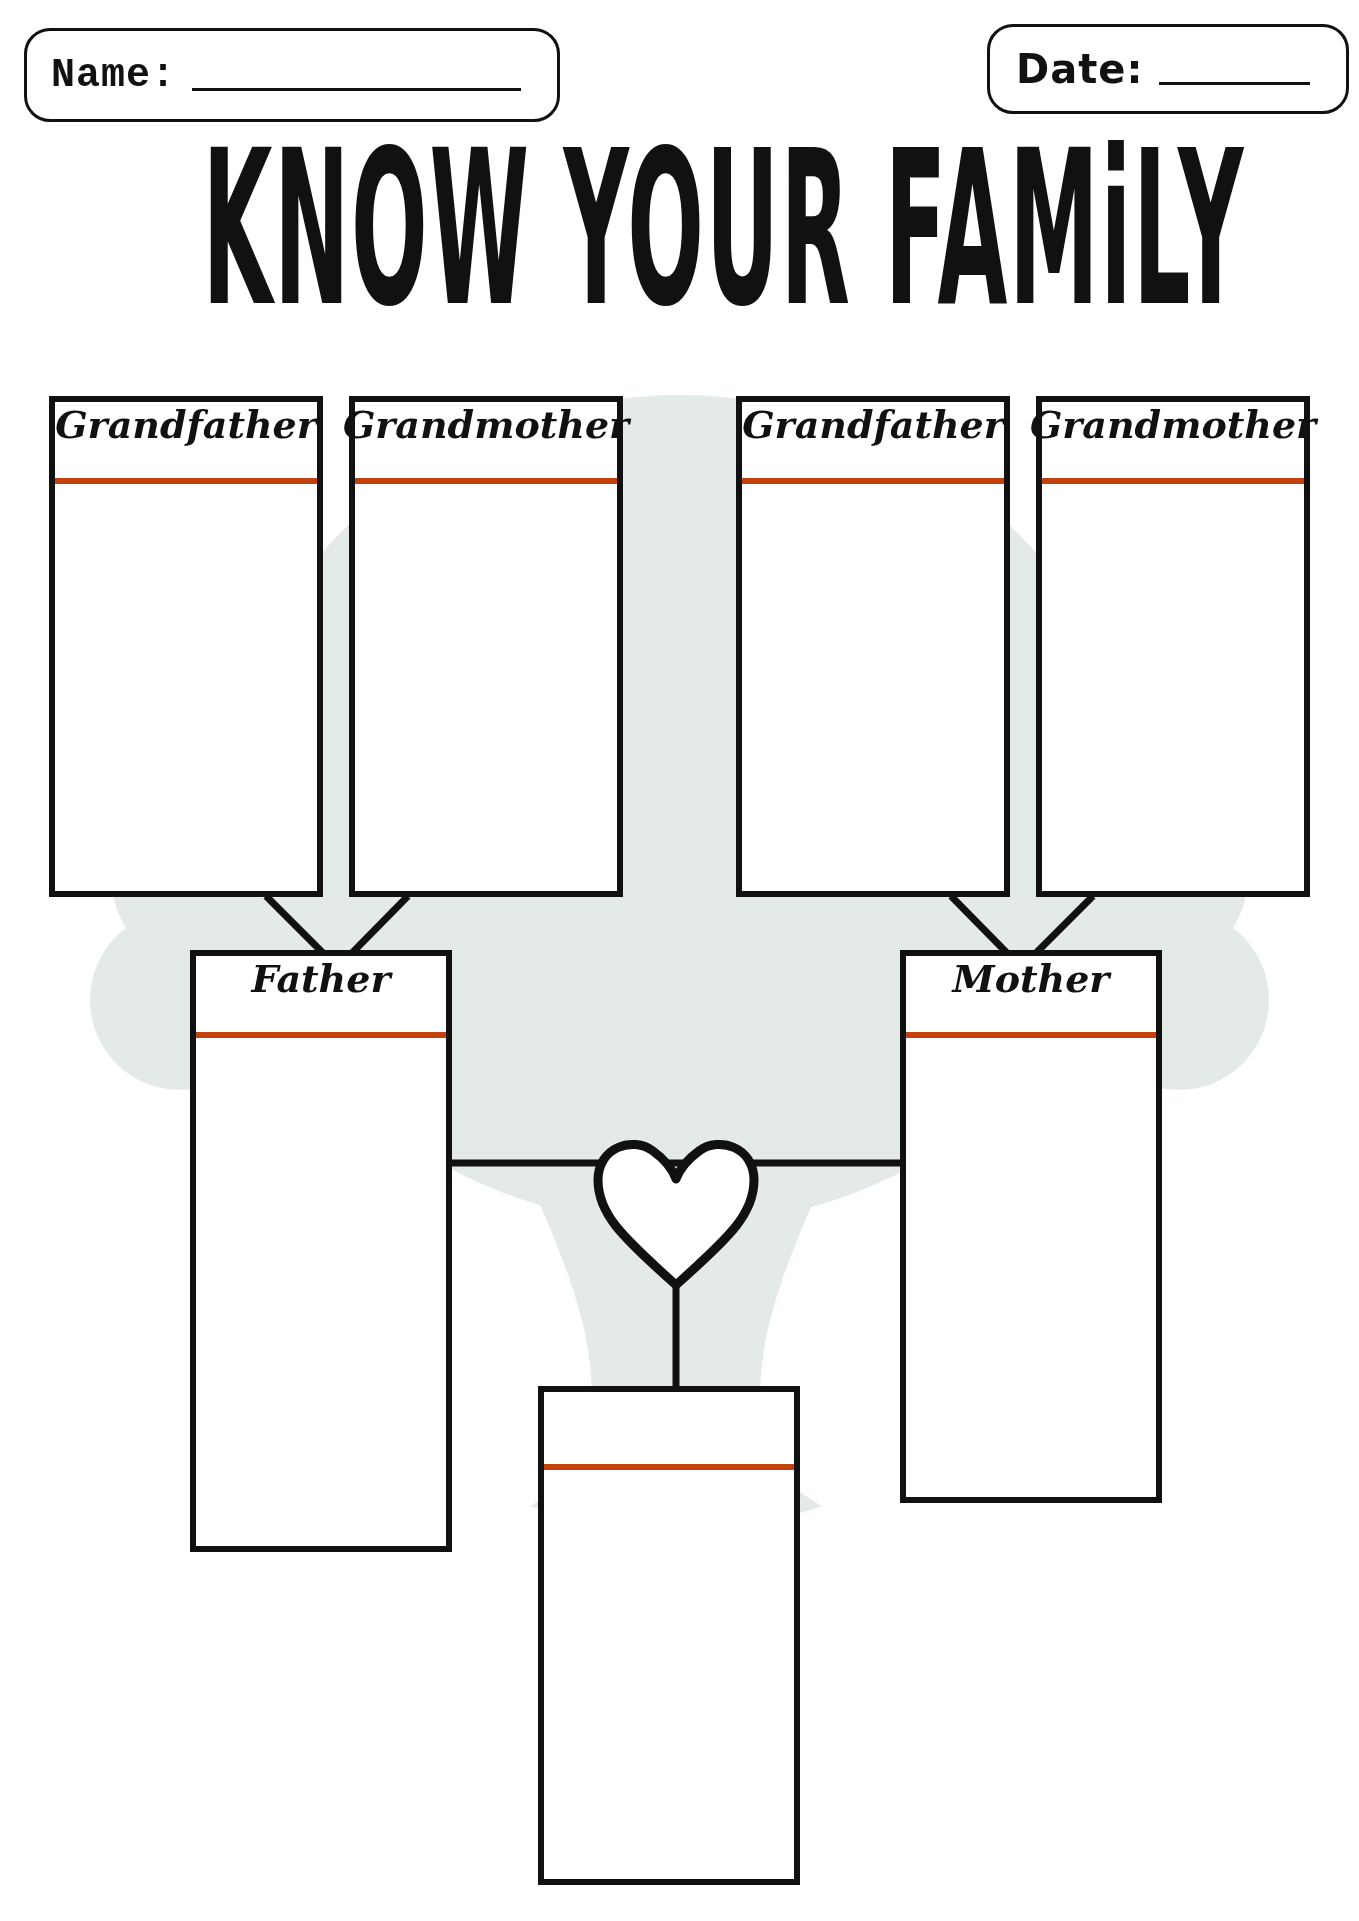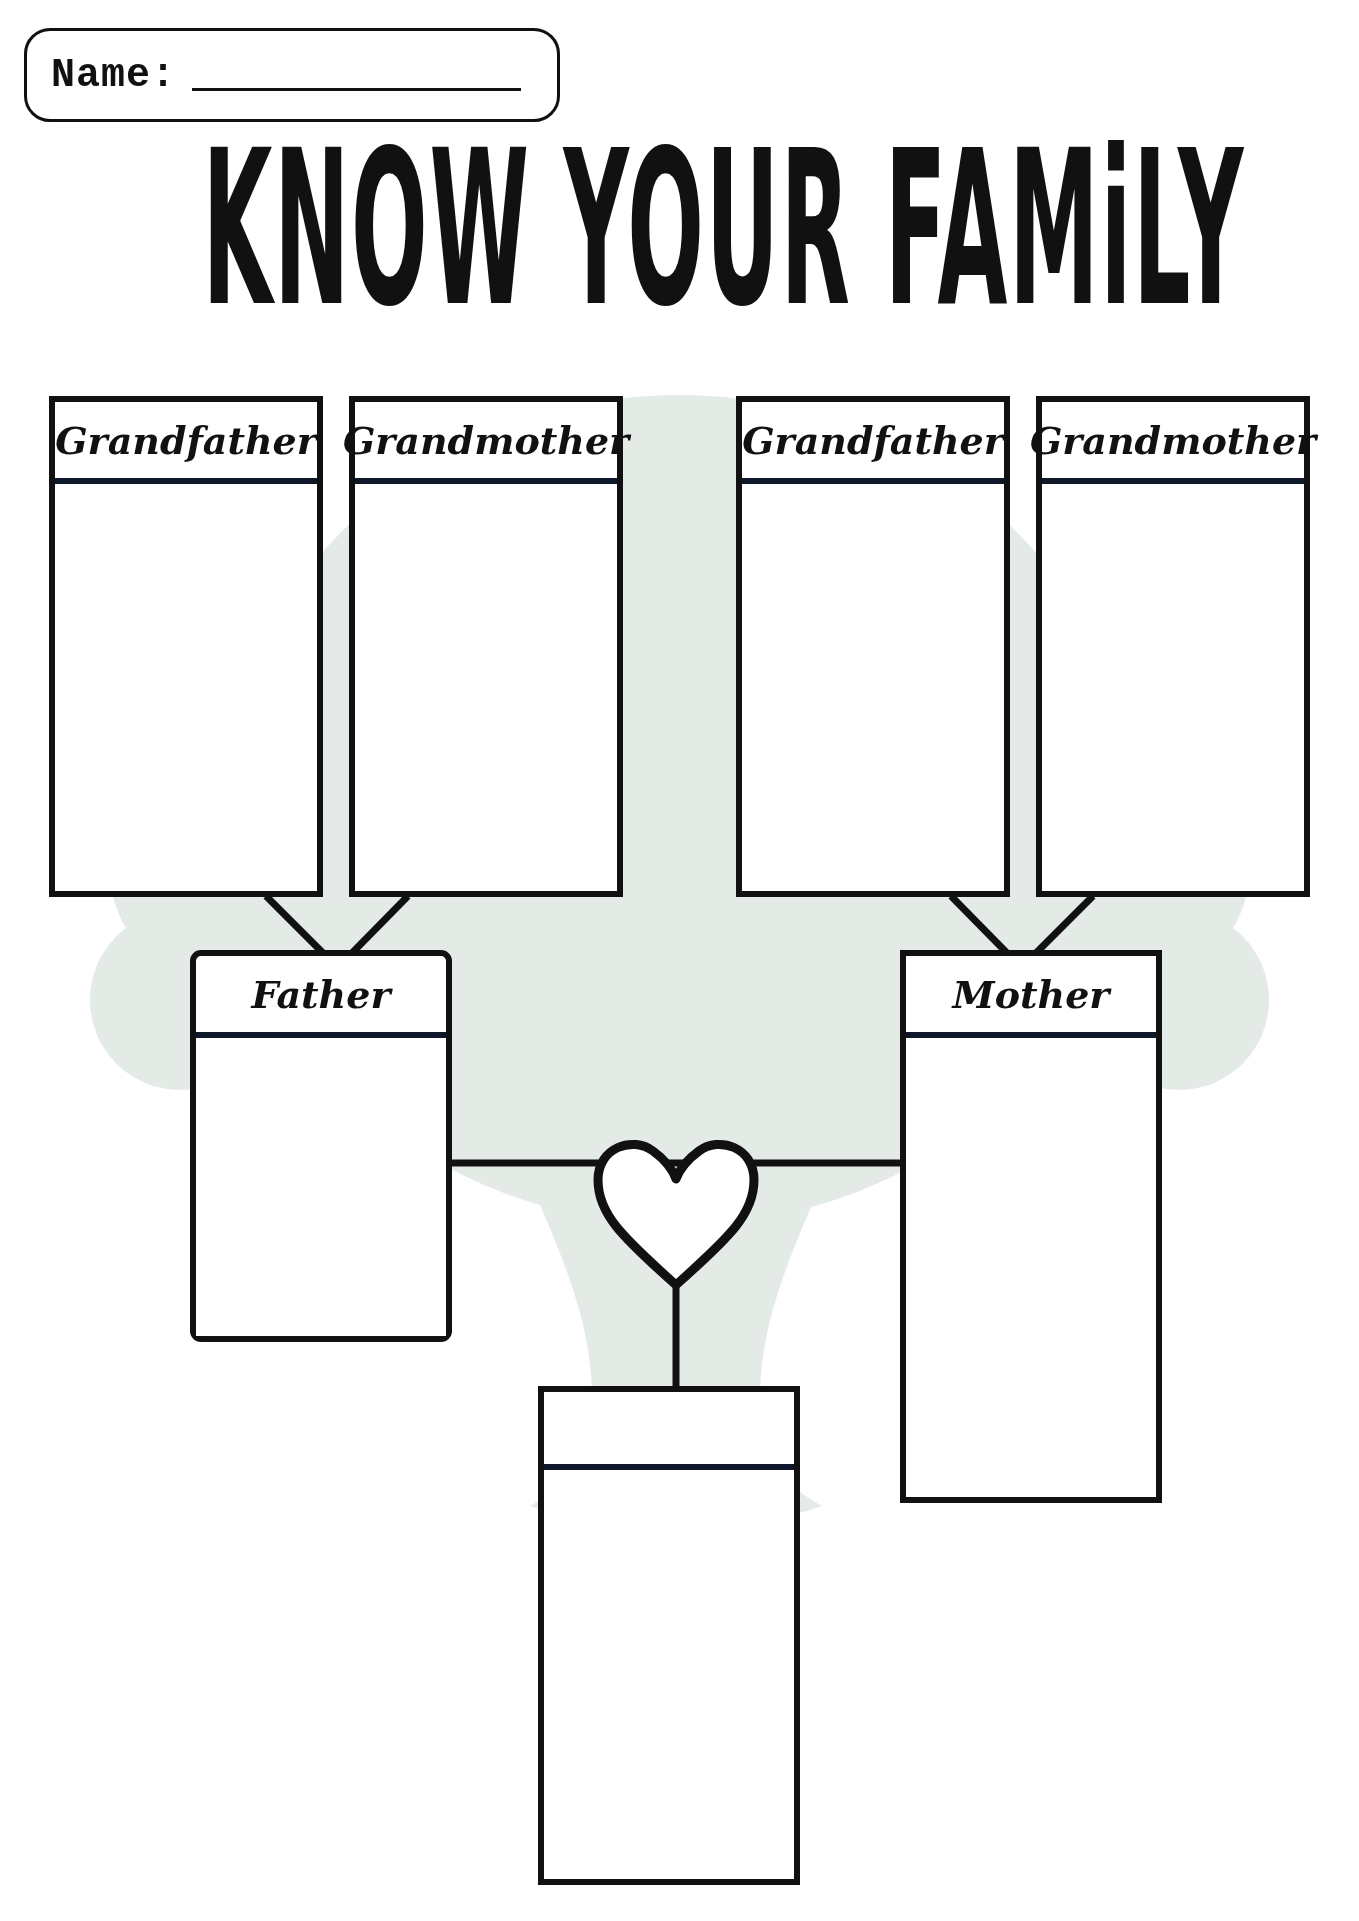--- a/index.html
+++ b/index.html
@@ -64,41 +64,41 @@
   .person-box{
     position:absolute;
     background:#fff;
     border:6px solid #111;
     box-sizing:border-box;
     z-index:2;
     display:flex;
     flex-direction:column;
   }
   .person-header{
-    border-bottom:6px solid #0f172a;
+    border-bottom:6px solid #c2410c;
     height:76px;
     flex:0 0 auto;
     display:flex;
-    align-items:center;
+    align-items:flex-start;
     justify-content:center;
   }
   .person-label{
     font-family:"DejaVu Serif", serif;
     font-style:italic;
     font-weight:700;
     font-size:38px;
     white-space:nowrap;
   }
   .person-body{flex:1 1 auto;background:#fff;}
 
   .gp1{left:49px;  top:396px;width:274px;height:501px;}
   .gp2{left:349px; top:396px;width:274px;height:501px;}
   .gp3{left:736px; top:396px;width:274px;height:501px;}
   .gp4{left:1036px;top:396px;width:274px;height:501px;}
-  .father{left:190px;top:950px;width:262px;height:392px;border-radius:11px;}
+  .father{left:190px;top:950px;width:262px;height:602px;}
   .mother{left:900px;top:950px;width:262px;height:553px;}
   .child{left:538px;top:1386px;width:262px;height:499px;}
   .child .person-header{height:72px;}
 </style>
 </head>
 <body>
 
 <div class="page">
 
   <svg class="layer tree-layer" width="1359" height="1921" viewBox="0 0 1359 1921">
@@ -132,20 +132,24 @@
       <line x1="452" y1="1163" x2="900" y2="1163"></line>
       <line x1="676" y1="1283" x2="676" y2="1390"></line>
     </g>
   </svg>
 
   <div class="field-box name-box">
     <span class="field-label">Name:</span>
     <span class="write-line"></span>
   </div>
 
+  <div class="field-box date-box">
+    <span class="field-label">Date:</span>
+    <span class="write-line"></span>
+  </div>
 
   <div class="title">
     <span class="title-text">KNOW YOUR FAMiLY</span>
   </div>
 
   <div class="person-box gp1">
     <div class="person-header">
       <span class="person-label">Grandfather</span>
     </div>
     <div class="person-body"></div>

